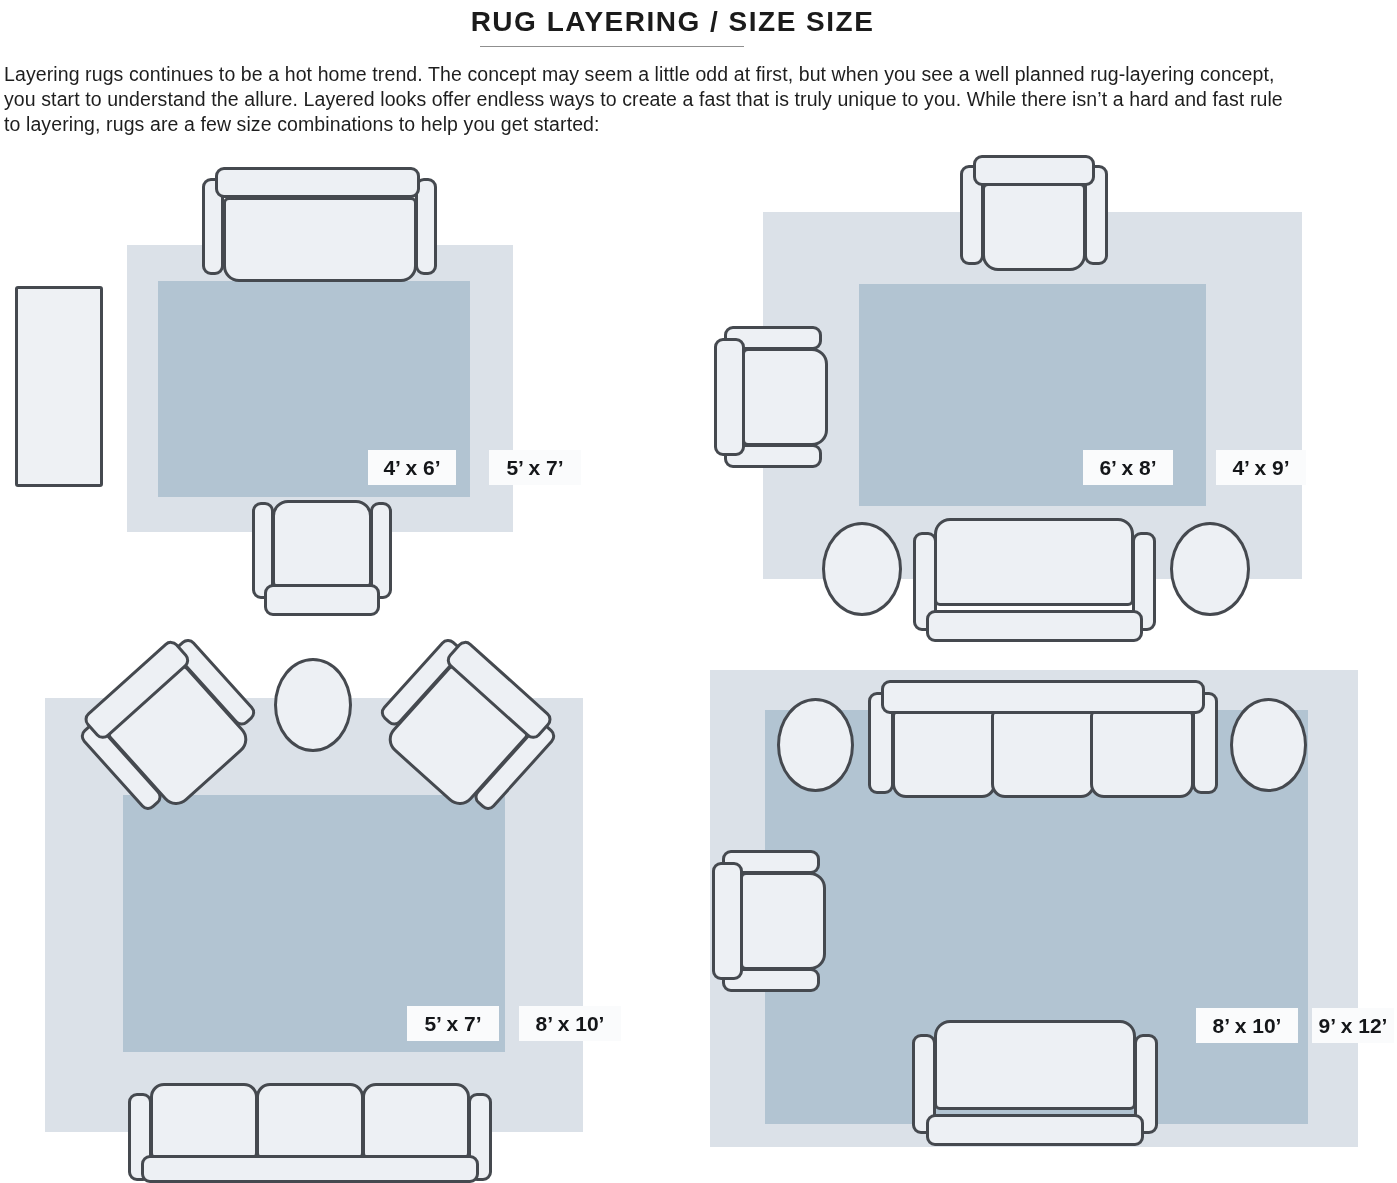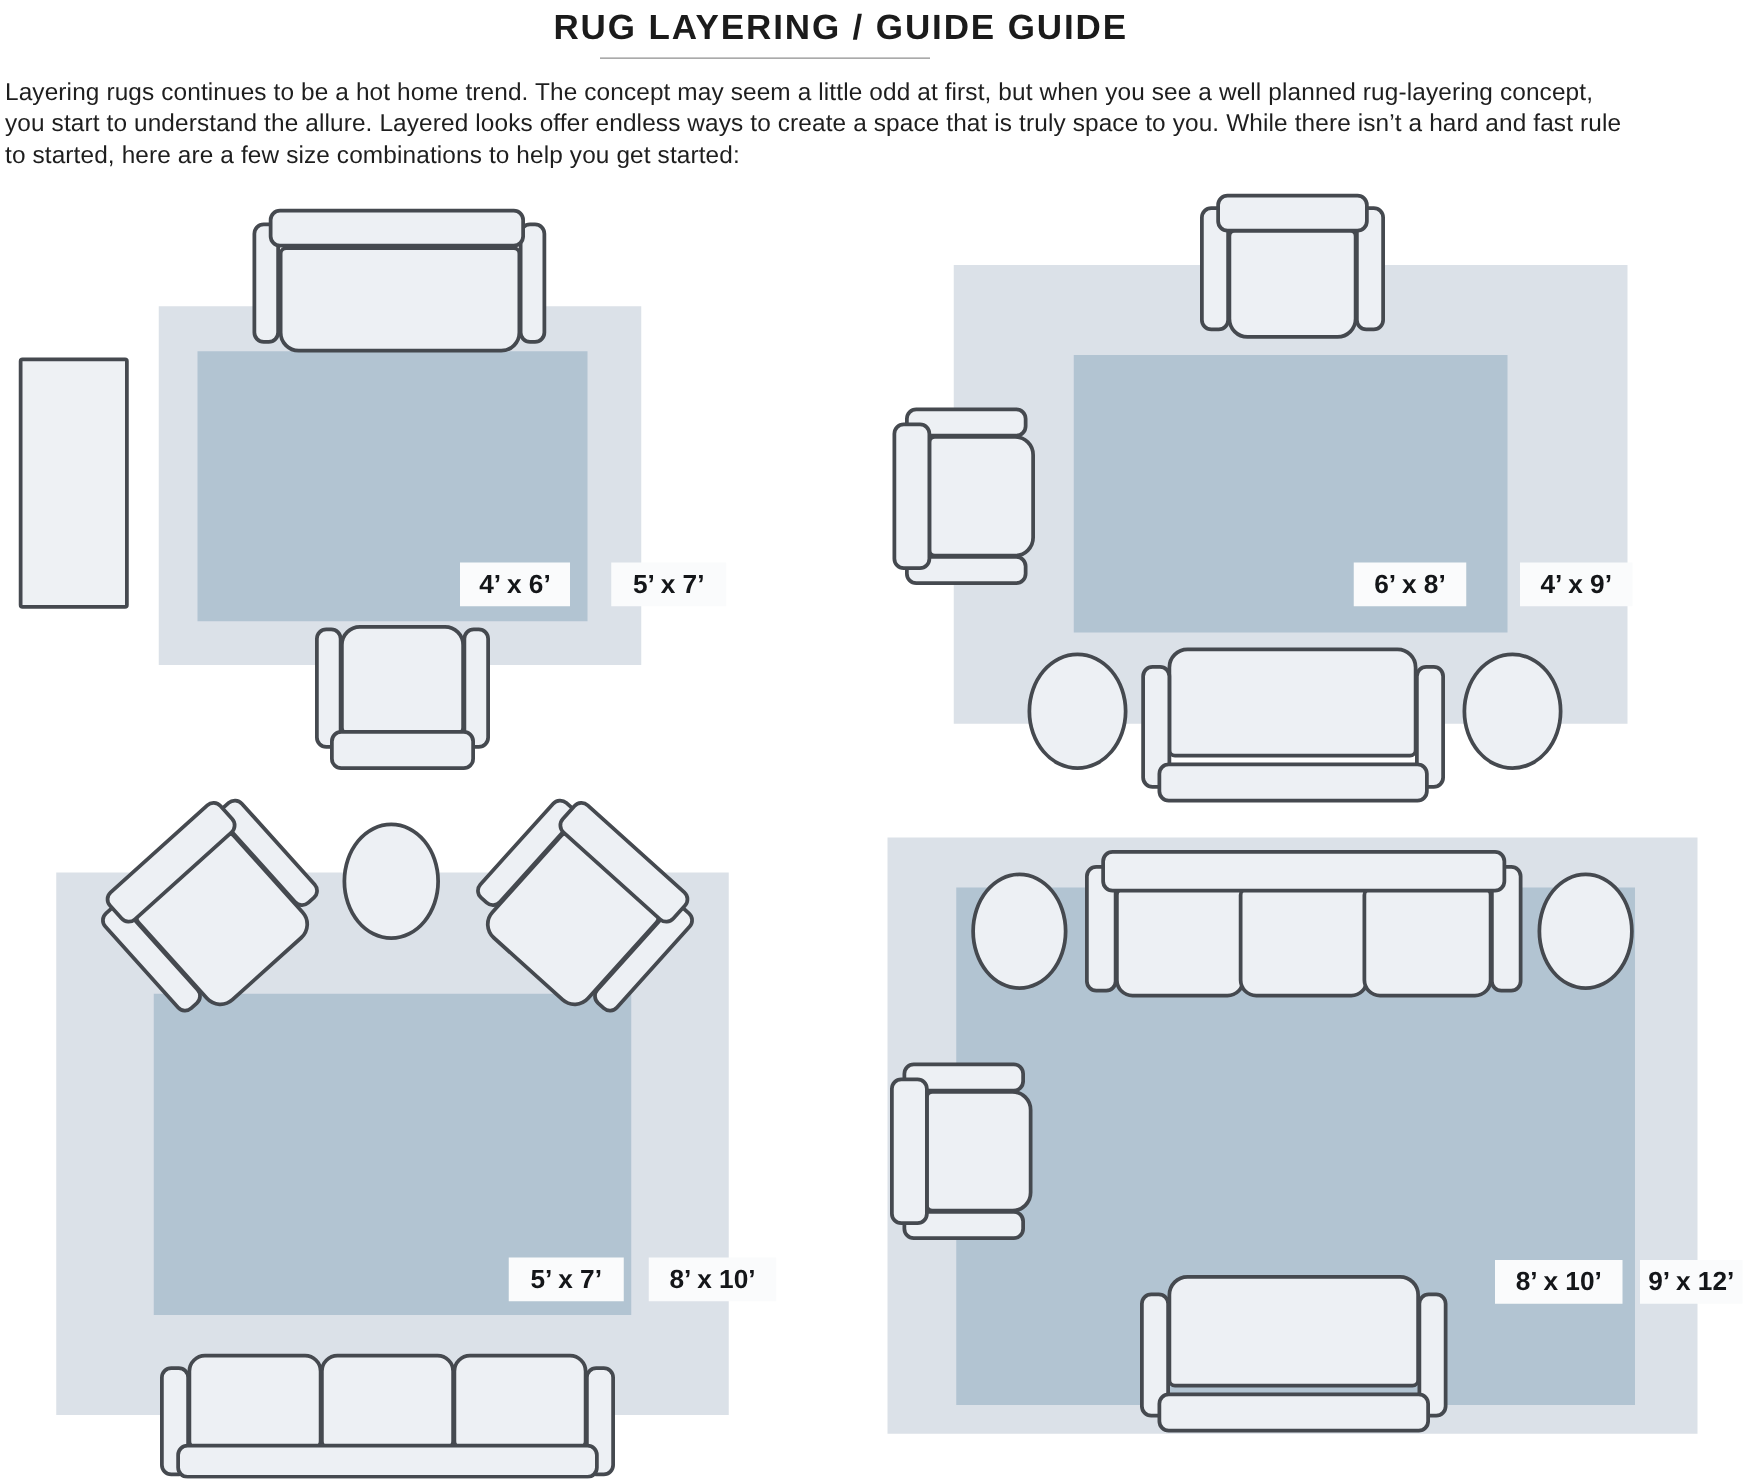--- a/index.html
+++ b/index.html
@@ -47,25 +47,25 @@
     z-index:5;
   }
   .rot-l { transform:rotate(-42deg); }
   .rot-r { transform:rotate(42deg); }
 </style>
 </head>
 <body>
 
 <div id="page">
 
-  <div class="title">RUG LAYERING / GUIDE GUIDE</div>
+  <div class="title">RUG LAYERING / SIZE SIZE</div>
   <div class="title-rule"></div>
   <div class="intro-line" style="top:63px;">Layering rugs continues to be a hot home trend. The concept may seem a little odd at first, but when you see a well planned rug-layering concept,</div>
-  <div class="intro-line" style="top:88px;">you start to understand the allure. Layered looks offer endless ways to create a space that is truly space to you. While there isn’t a hard and fast rule</div>
-  <div class="intro-line" style="top:113px;">to started, here are a few size combinations to help you get started:</div>
+  <div class="intro-line" style="top:88px;">you start to understand the allure. Layered looks offer endless ways to create a fast that is truly unique to you. While there isn’t a hard and fast rule</div>
+  <div class="intro-line" style="top:113px;">to layering, rugs are a few size combinations to help you get started:</div>
 
   <div>
     <div class="rug rug-outer" style="left:127px; top:245px; width:386px; height:287px;"></div>
     <div class="rug rug-inner" style="left:158px; top:281px; width:312px; height:216px;"></div>
 
     <div class="side-table" style="left:15px; top:286px; width:88px; height:201px;"></div>
 
     <div class="furn" style="left:202px; top:167px; width:235px; height:115px;">
       <div class="part seat" style="left:21px; top:30px; width:194px; height:85px; border-radius:6px 6px 16px 16px;"></div>
       <div class="part arm" style="left:0px; top:11px; width:22px; height:97px;"></div>

